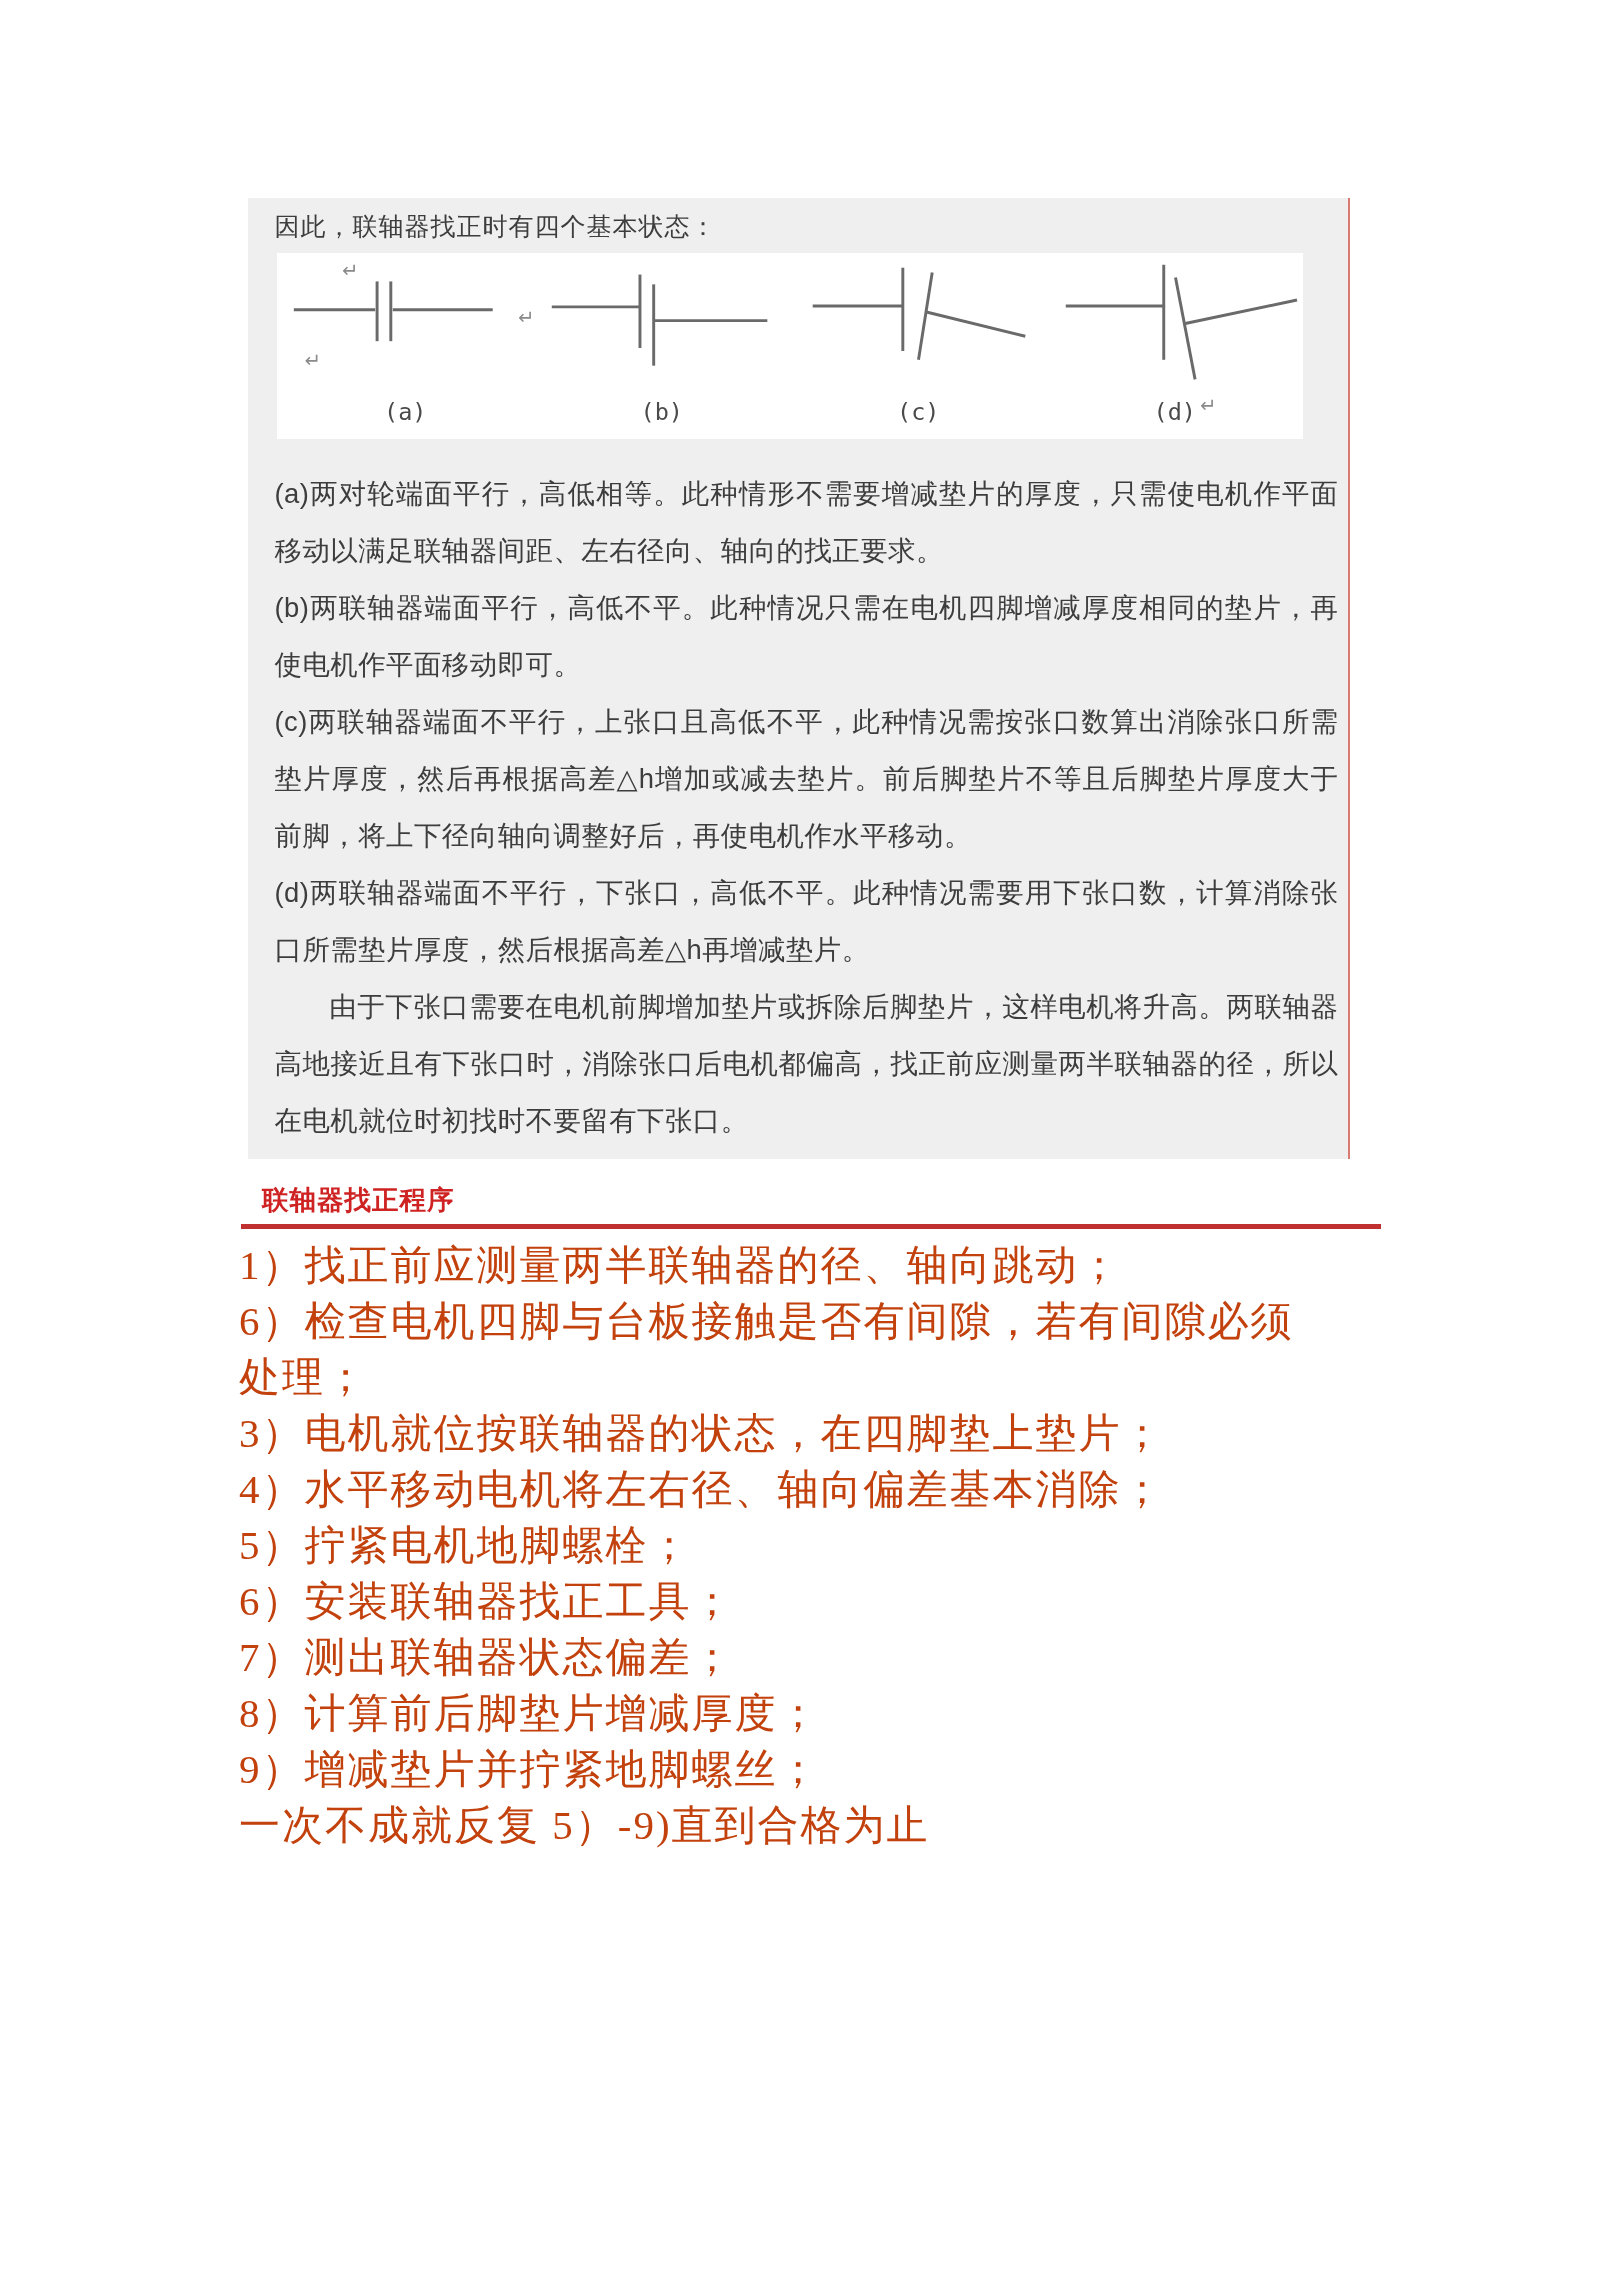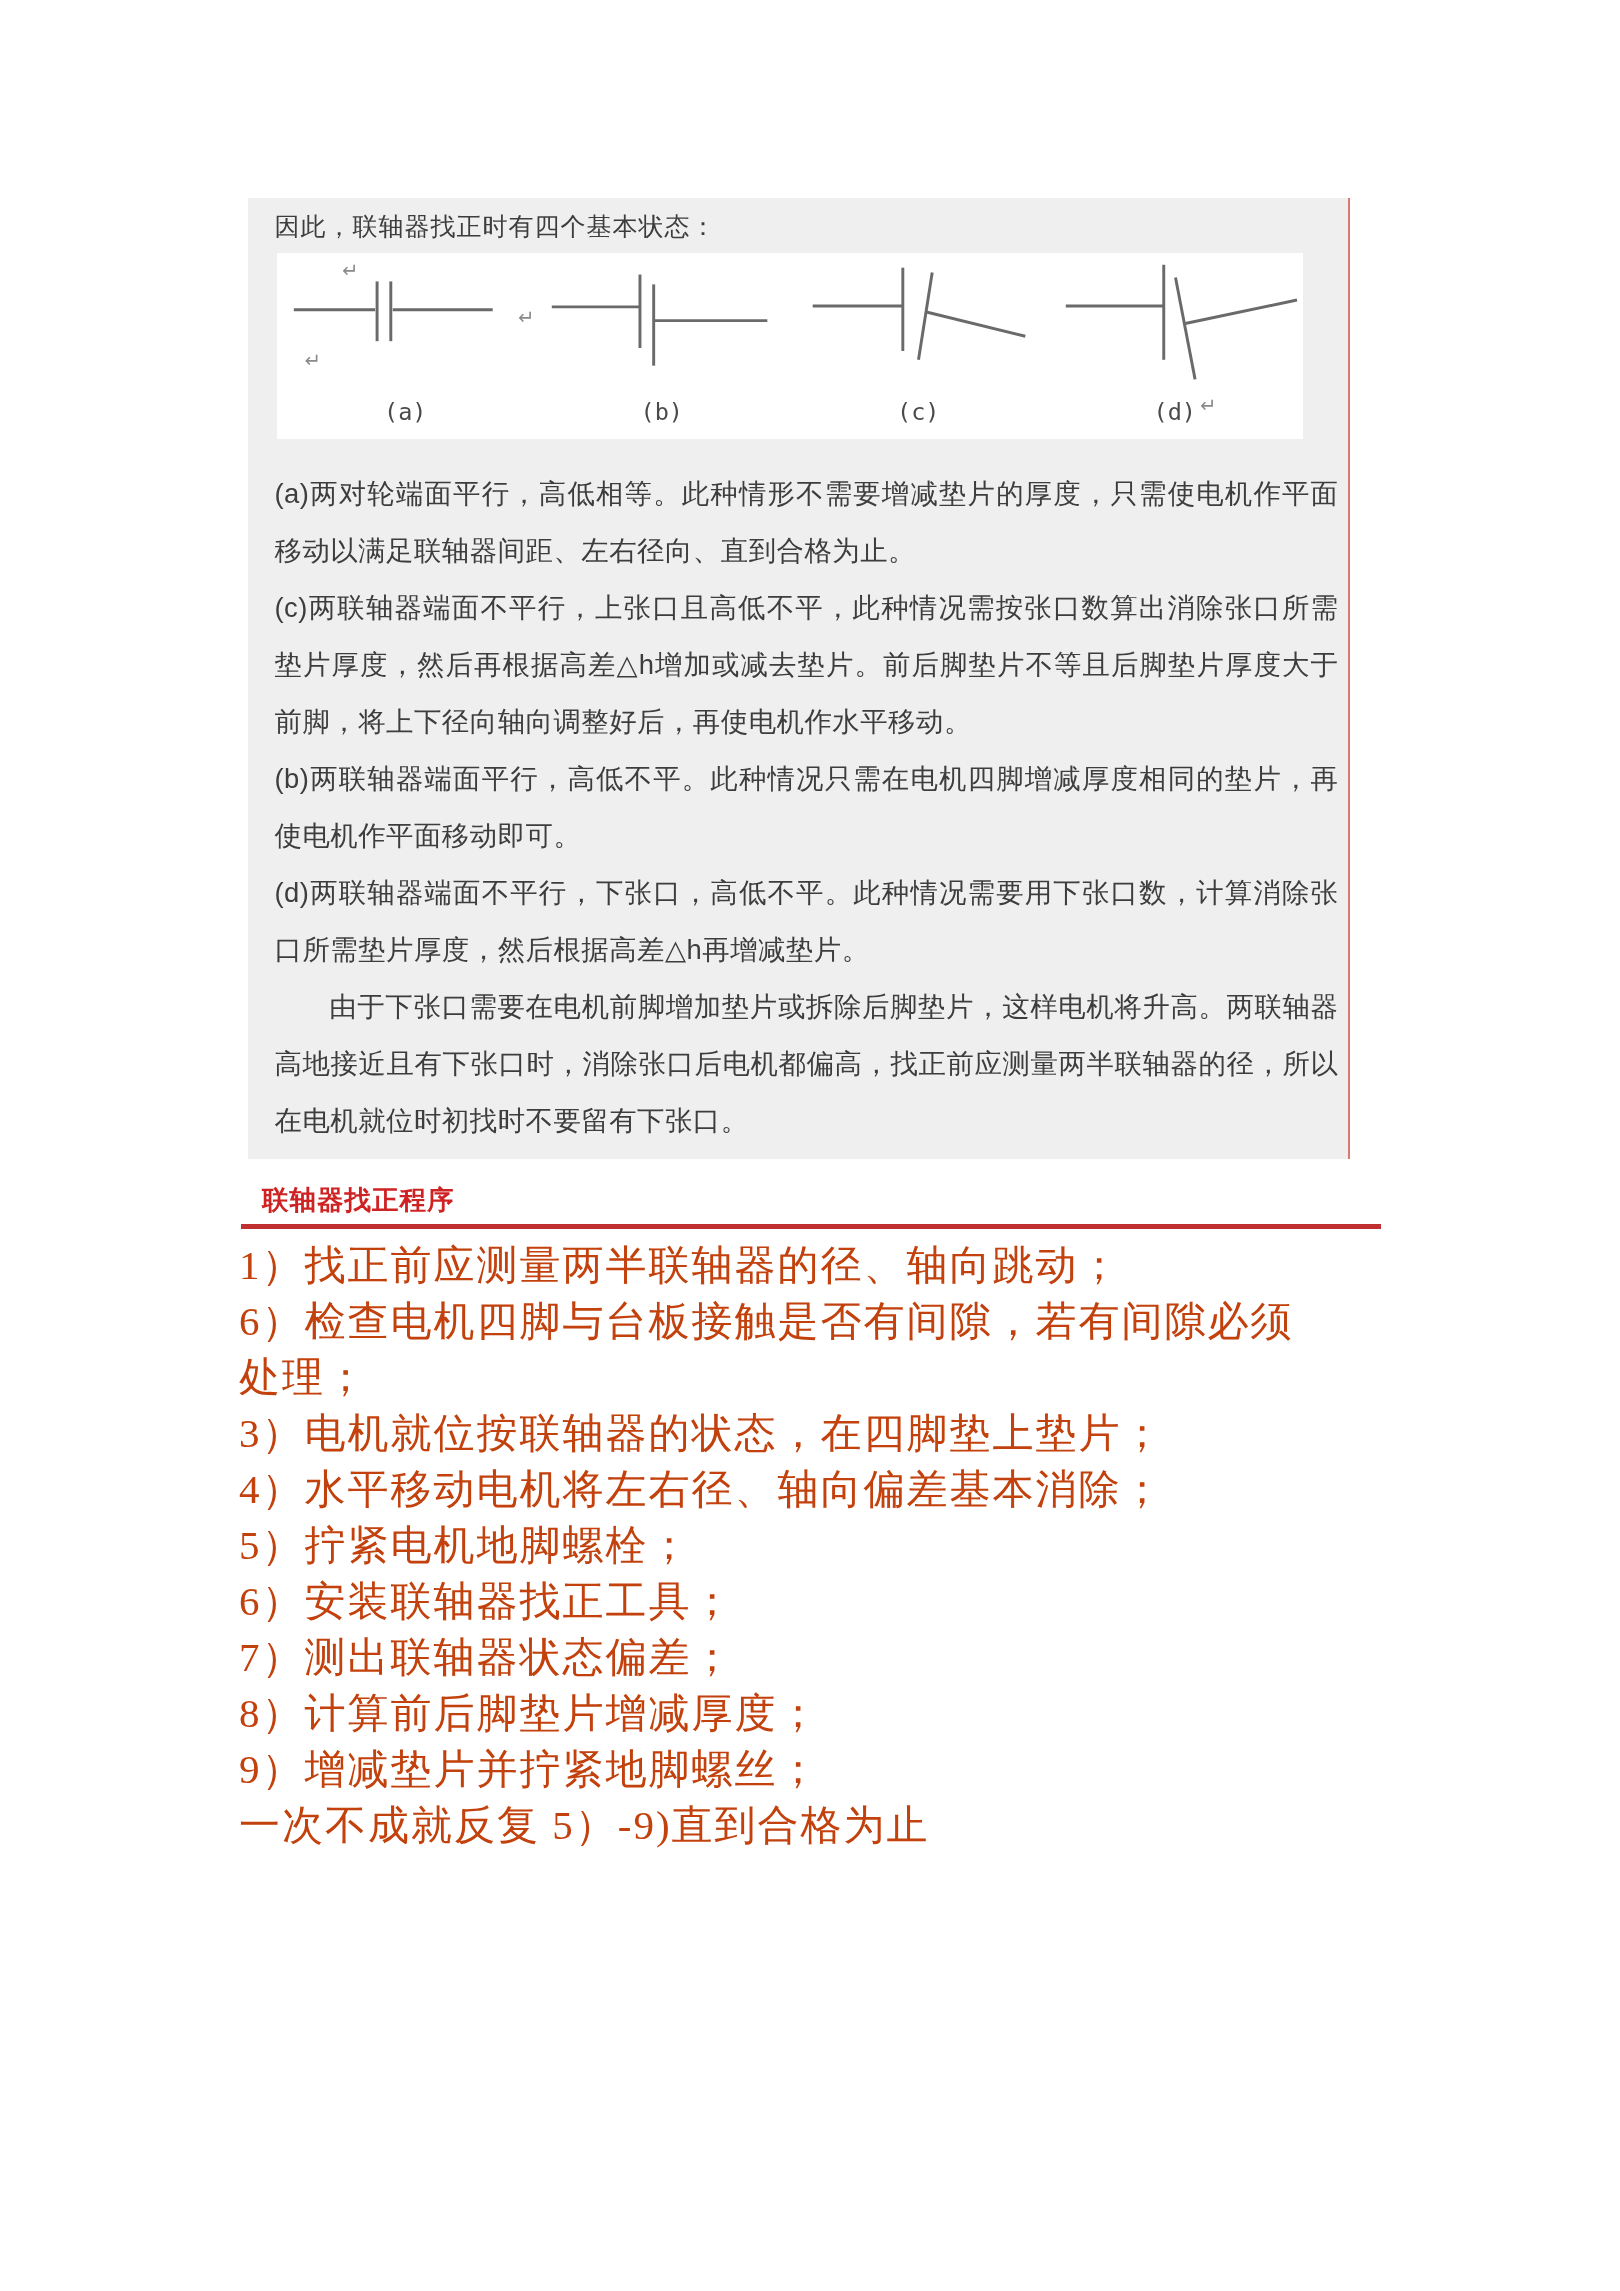--- a/index.html
+++ b/index.html
@@ -128,23 +128,23 @@
         <div class="fig-label">(d)</div>
       </div>
 
       <span class="return-mark" style="left:65px;top:5.9px;">↵</span>
       <span class="return-mark" style="left:27.4px;top:96px;">↵</span>
       <span class="return-mark" style="left:241px;top:53px;">↵</span>
       <span class="return-mark" style="left:923px;top:141px;">↵</span>
     </div>
 
     <div class="box-paragraphs">
-        <div class="box-par">(a)两对轮端面平行，高低相等。此种情形不需要增减垫片的厚度，只需使电机作平面移动以满足联轴器间距、左右径向、直到合格为止。</div>
+        <div class="box-par">(a)两对轮端面平行，高低相等。此种情形不需要增减垫片的厚度，只需使电机作平面移动以满足联轴器间距、左右径向、轴向的找正要求。</div>
+        <div class="box-par">(b)两联轴器端面平行，高低不平。此种情况只需在电机四脚增减厚度相同的垫片，再使电机作平面移动即可。</div>
         <div class="box-par">(c)两联轴器端面不平行，上张口且高低不平，此种情况需按张口数算出消除张口所需垫片厚度，然后再根据高差△h增加或减去垫片。前后脚垫片不等且后脚垫片厚度大于前脚，将上下径向轴向调整好后，再使电机作水平移动。</div>
-        <div class="box-par">(b)两联轴器端面平行，高低不平。此种情况只需在电机四脚增减厚度相同的垫片，再使电机作平面移动即可。</div>
         <div class="box-par">(d)两联轴器端面不平行，下张口，高低不平。此种情况需要用下张口数，计算消除张口所需垫片厚度，然后根据高差△h再增减垫片。</div>
         <div class="box-par">由于下张口需要在电机前脚增加垫片或拆除后脚垫片，这样电机将升高。两联轴器高地接近且有下张口时，消除张口后电机都偏高，找正前应测量两半联轴器的径，所以在电机就位时初找时不要留有下张口。</div>
       </div>
   </div>
 
   <div class="section-heading">联轴器找正程序</div>
   <div class="red-rule"></div>
 
   <div class="procedure-list">
       <div class="procedure-line">1）找正前应测量两半联轴器的径、轴向跳动；</div>

